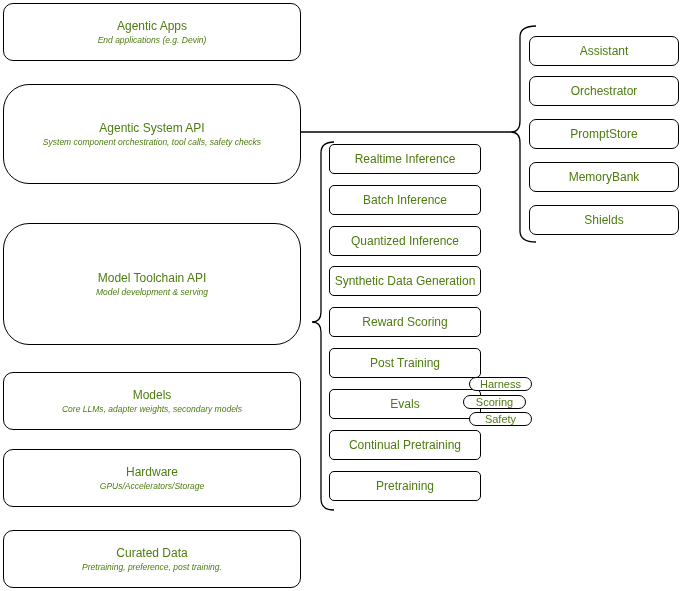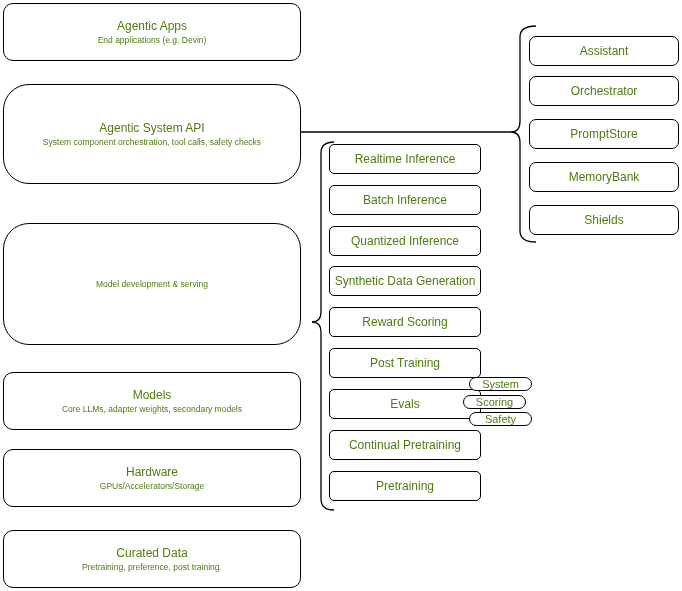--- a/index.html
+++ b/index.html
@@ -35,20 +35,21 @@
   .r26 { border-radius: 26px; }
   .node .title {
     font-size: 12px;
     line-height: 16px;
     white-space: nowrap;
   }
   .node .subtitle {
     font-size: 8.5px;
     line-height: 12px;
     white-space: nowrap;
+    font-style: italic;
   }
   .mid-node {
     left: 329px;
     width: 152px;
     height: 30px;
     border-radius: 5px;
     font-size: 12px;
     line-height: 14px;
   }
   .right-node {
@@ -99,20 +100,21 @@
     <div class="title">Agentic Apps</div>
     <div class="subtitle">End applications (e.g. Devin)</div>
   </div>
 
   <div class="node stack-node r26" style="top:84px;height:100px;align-items:center;">
     <div class="title">Agentic System API</div>
     <div class="subtitle">System component orchestration, tool calls, safety checks</div>
   </div>
 
   <div class="node stack-node r26" style="top:223px;height:122px;">
+    <div class="title">Model Toolchain API</div>
     <div class="subtitle">Model development &amp; serving</div>
   </div>
 
   <div class="node stack-node r10" style="top:372px;height:58px;">
     <div class="title">Models</div>
     <div class="subtitle">Core LLMs, adapter weights, secondary models</div>
   </div>
 
   <div class="node stack-node r10" style="top:449px;height:58px;">
     <div class="title">Hardware</div>
@@ -146,21 +148,21 @@
     <span>Evals</span>
   </div>
   <div class="node mid-node" style="top:430px;">
     <span>Continual Pretraining</span>
   </div>
   <div class="node mid-node" style="top:471px;">
     <span>Pretraining</span>
   </div>
 
   <div class="pill" style="left:469px;top:377px;">
-    <span>System</span>
+    <span>Harness</span>
   </div>
   <div class="pill" style="left:463px;top:395px;">
     <span>Scoring</span>
   </div>
   <div class="pill" style="left:469px;top:412px;">
     <span>Safety</span>
   </div>
 
   <div class="node right-node" style="top:36px;">
     <span>Assistant</span>

